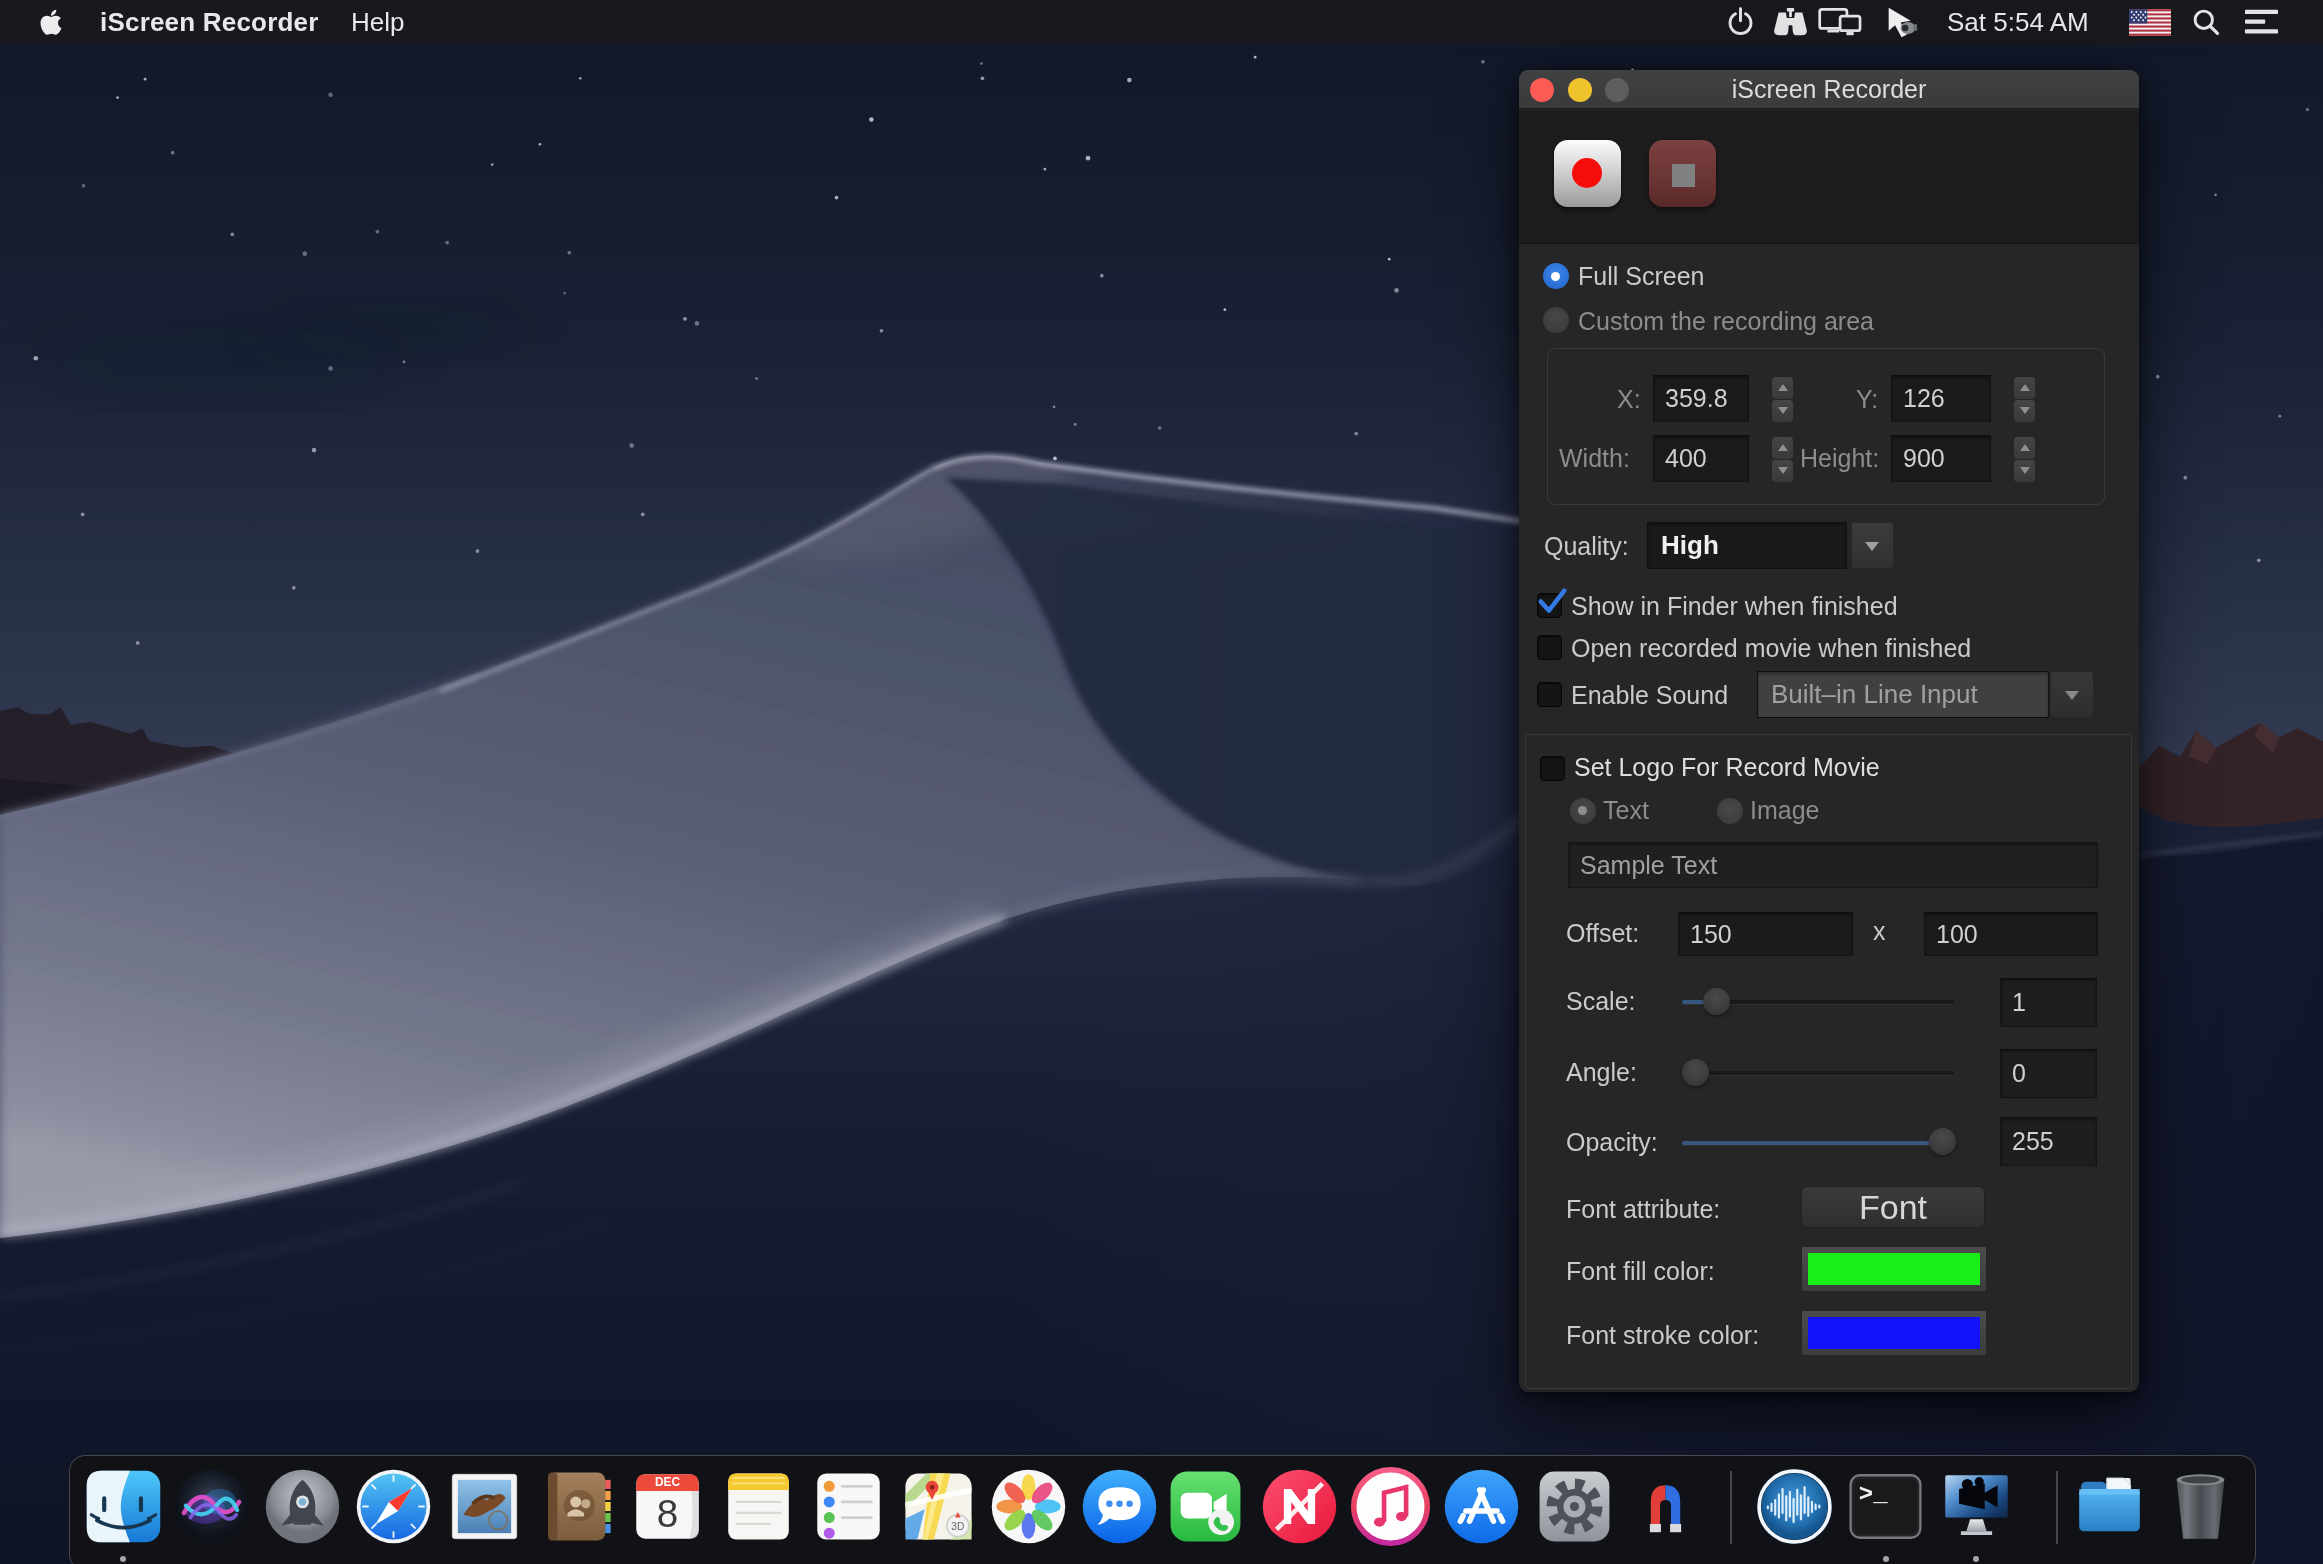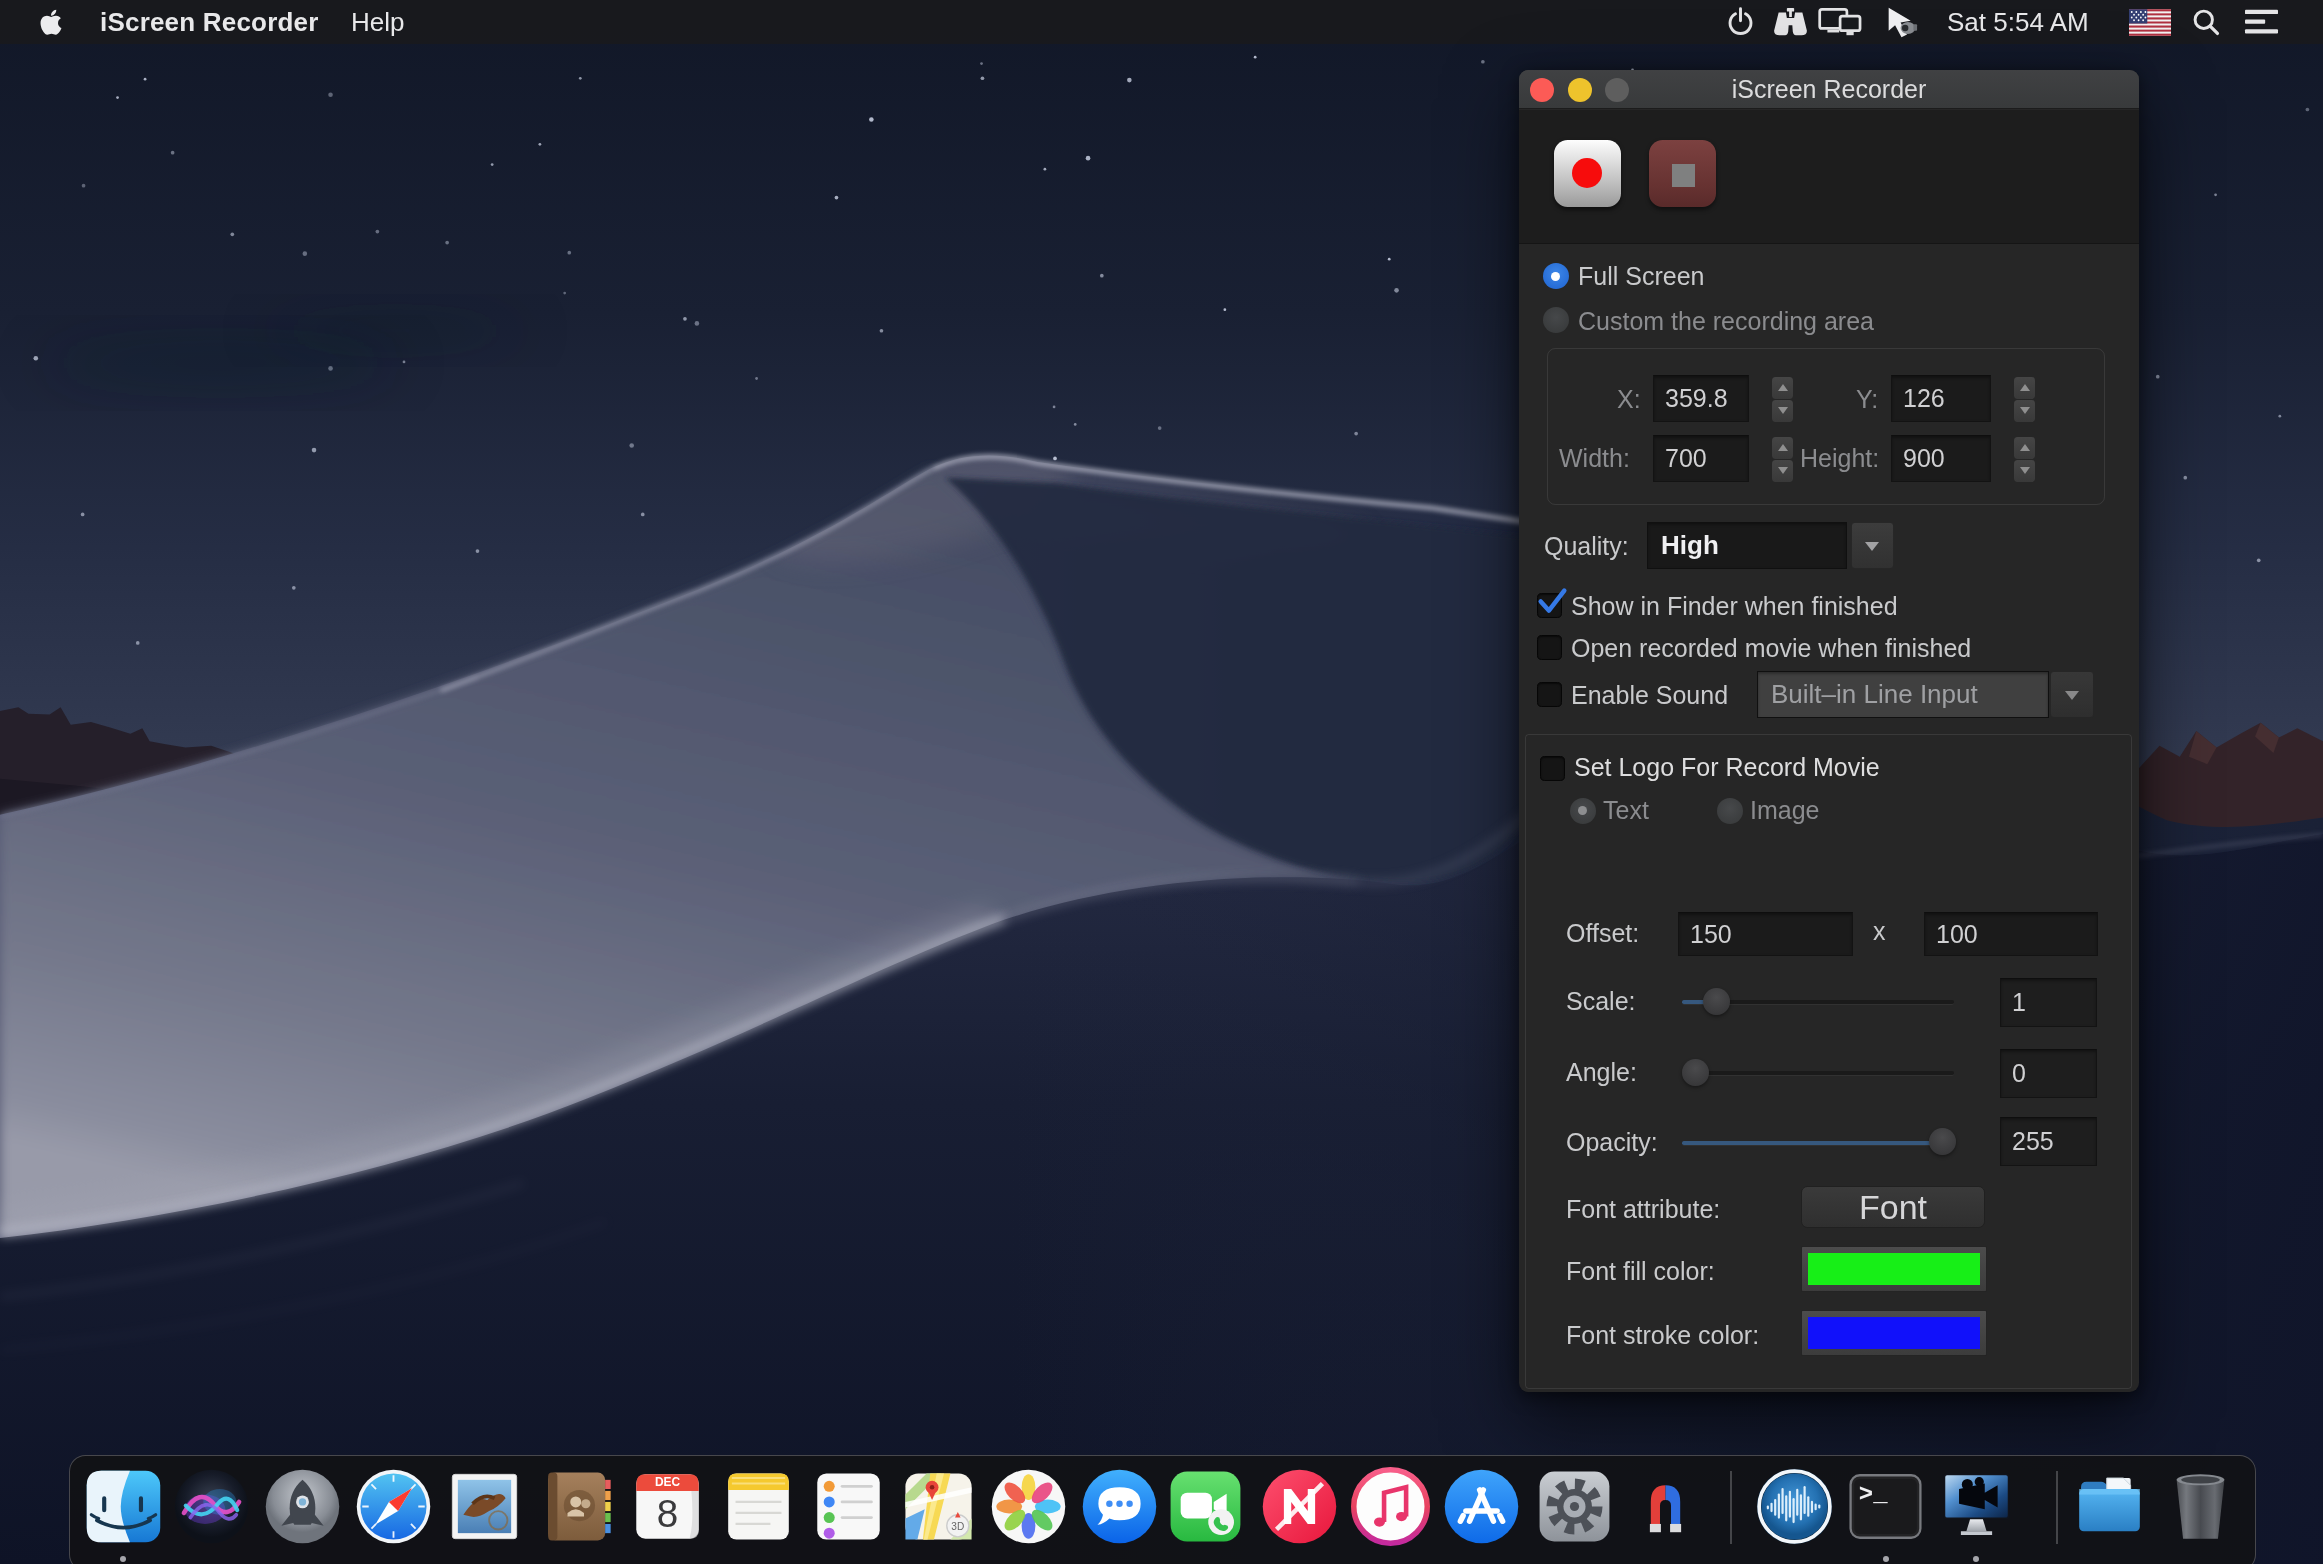--- a/index.html
+++ b/index.html
@@ -311,21 +311,21 @@
         </div>
     <div class="stepper" style="left:495px;top:132px;">
           <div class="sb up"></div>
           <div class="sb dn"></div>
           <div class="tri" style="left:5.5px;top:7.3px;border-left:5.5px solid transparent;border-right:5.5px solid transparent;border-bottom:7.3px solid #8f8f8f;"></div>
           <div class="tri" style="left:5.5px;top:30px;border-left:5.5px solid transparent;border-right:5.5px solid transparent;border-top:7.3px solid #8f8f8f;"></div>
         </div>
 
     <div class="label dim" style="left:40px;top:199px;">Width:</div>
     <div class="field" style="left:134px;top:190px;width:96px;height:47px;">
-          <div class="fv" style="line-height:45px;">700</div>
+          <div class="fv" style="line-height:45px;">400</div>
         </div>
     <div class="stepper" style="left:253px;top:192px;">
           <div class="sb up"></div>
           <div class="sb dn"></div>
           <div class="tri" style="left:5.5px;top:7.3px;border-left:5.5px solid transparent;border-right:5.5px solid transparent;border-bottom:7.3px solid #8f8f8f;"></div>
           <div class="tri" style="left:5.5px;top:30px;border-left:5.5px solid transparent;border-right:5.5px solid transparent;border-top:7.3px solid #8f8f8f;"></div>
         </div>
     <div class="label dim" style="left:281px;top:199px;">Height:</div>
     <div class="field" style="left:372px;top:190px;width:100px;height:47px;">
           <div class="fv" style="line-height:45px;">900</div>
@@ -360,20 +360,23 @@
     <div class="groupbox" style="left:6.4px;top:489px;width:607px;height:655px;border-radius:3.7px;"></div>
     <div class="checkbox" style="left:21px;top:511px;"></div>
     <div class="label" style="left:55px;top:508px;color:#dededf;">Set Logo For Record Movie</div>
     <div class="radio" style="left:51px;top:553px;background:radial-gradient(circle at 50% 40%,#47494b,#363839);">
           <div style="position:absolute;left:8.3px;top:8.3px;width:9.2px;height:9.2px;border-radius:50%;background:#8d8e90;"></div>
         </div>
     <div class="label dim" style="left:84px;top:551px;">Text</div>
     <div class="radio" style="left:198px;top:553px;background:radial-gradient(circle at 50% 40%,#47494b,#363839);"></div>
     <div class="label dim" style="left:231px;top:551px;">Image</div>
 
+    <div class="field" style="left:49px;top:597px;width:530px;height:46px;background:#202020;border-color:#161616;">
+          <div class="fv" style="line-height:44px;color:#9fa0a3;">Sample Text</div>
+        </div>
 
     <div class="label" style="left:47px;top:674px;">Offset:</div>
     <div class="field" style="left:159px;top:667px;width:175px;height:44px;">
           <div class="fv" style="line-height:42px;">150</div>
         </div>
     <div class="label" style="left:354px;top:672px;">x</div>
     <div class="field" style="left:405px;top:667px;width:174px;height:44px;">
           <div class="fv" style="line-height:42px;">100</div>
         </div>
 

